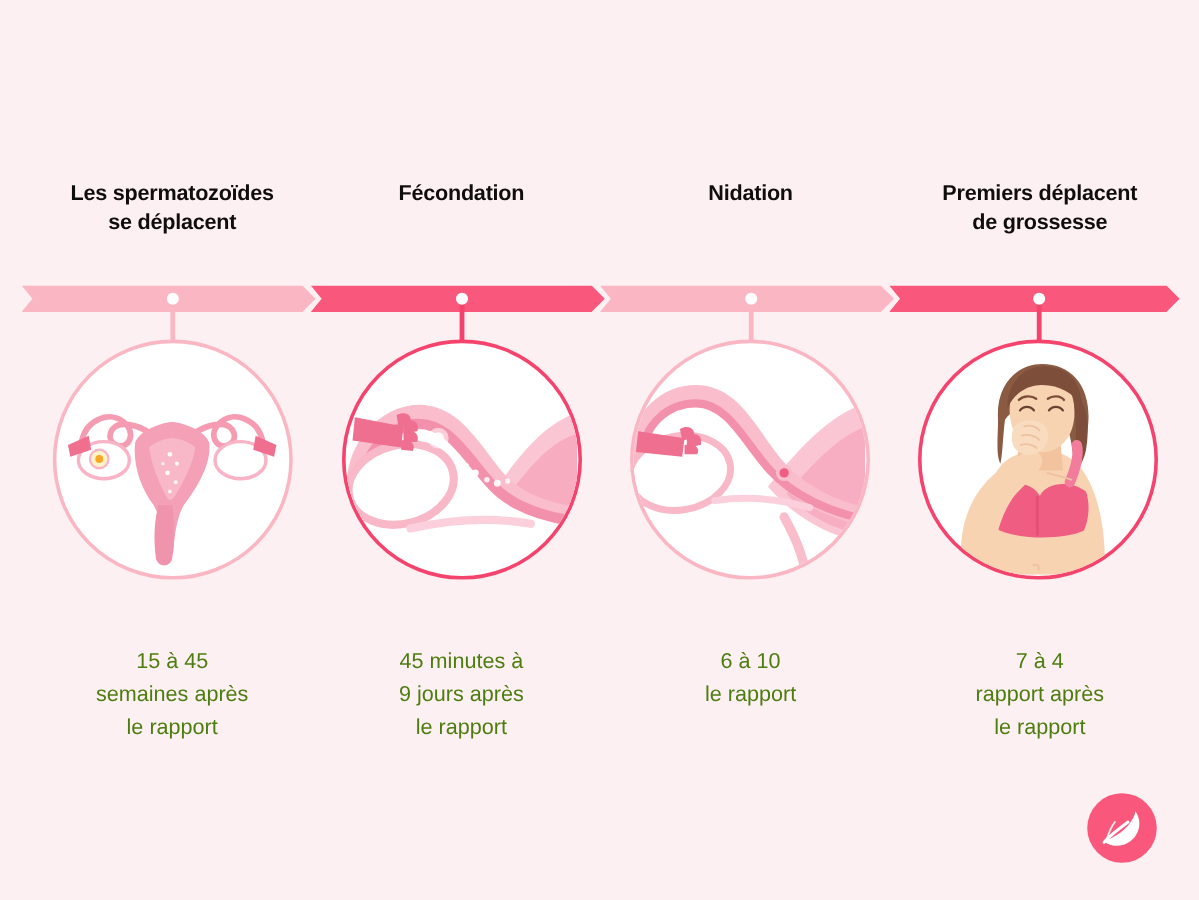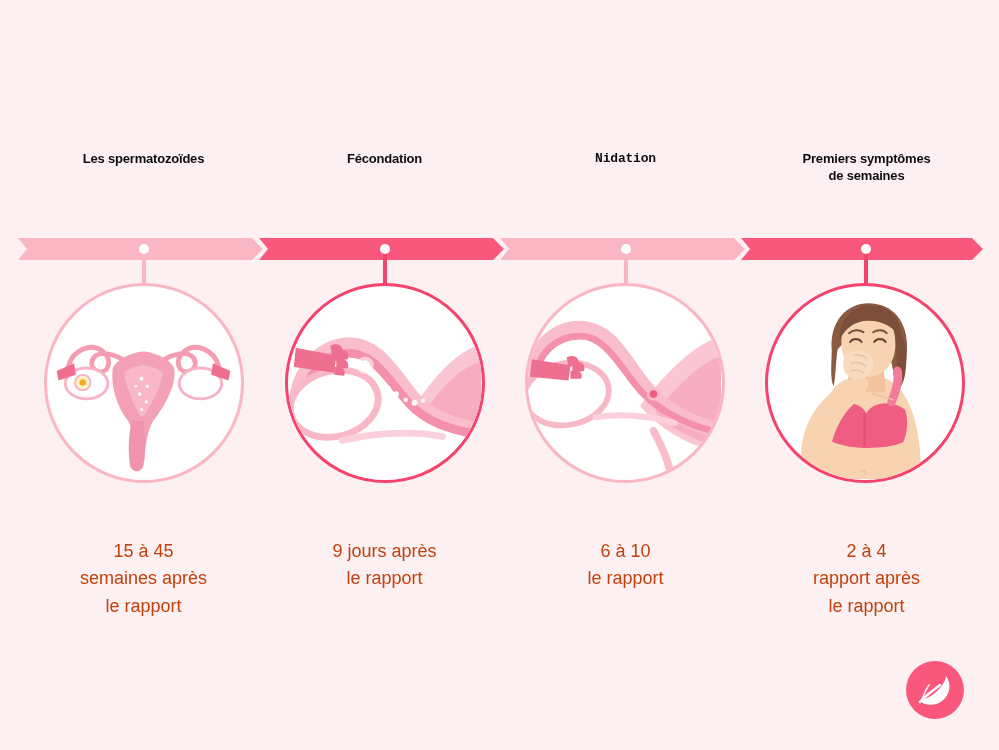--- a/index.html
+++ b/index.html
@@ -9,21 +9,21 @@
     font-family:"Liberation Sans", sans-serif;
     position:relative; overflow:hidden;
   }
   #stage { position:absolute; inset:0; }
 
   
   .heading {
     position:absolute;
     width:241px;
     text-align:center;
-    font-size:13px;
+    font-size:18px;
     font-weight:bold;
     line-height:1.32;
     color:#100d0e;
     letter-spacing:-0.2px;
   }
   .heading.two-line { top:150px; }
   .heading.one-line { top:150px;text-align:center; }
 
   
   .bar-row { position:absolute; left:18px; top:238px; width:963px; height:22px; }
@@ -47,51 +47,52 @@
   }
   .circle svg { position:absolute; left:0; top:0; }
 
   
   .caption {
     position:absolute;
     width:241px;
     text-align:center;
     font-size:18px;
     line-height:1.52;
-    color:#c2410c;
+    color:#4d7c0f;
     font-weight:400;
   }
 
   
   .logo {
     position:absolute;
     left:906px; top:661px;
     width:58px; height:58px;
     border-radius:50%;
     background:#f9587c;
   }
   .logo svg { position:absolute; left:0; top:0; }
 </style>
 </head>
 <body>
 
 <div id="stage">
 
   <div class="heading two-line" style="left:23px;">
     <div>Les spermatozoïdes</div>
+    <div>se déplacent</div>
   </div>
   <div class="heading one-line" style="left:264px;">
     <div>Fécondation</div>
   </div>
-  <div class="heading one-line" style="left:505px;font-family:Liberation Mono, monospace;">
+  <div class="heading one-line" style="left:505px;">
     <div>Nidation</div>
   </div>
   <div class="heading two-line" style="left:746px;">
-    <div>Premiers symptômes</div>
-    <div>de semaines</div>
+    <div>Premiers déplacent</div>
+    <div>de grossesse</div>
   </div>
 
   <div class="bar-row">
 
     <div class="seg" style="left:0px;">
       <svg width="245" height="22" viewBox="0 0 245 22">
         <path d="M0,0 L234,0 L245,11 L234,22 L0,22 L9,11 Z" fill="#fbb6c4"></path>
       </svg>
     </div>
 
@@ -274,29 +275,30 @@
       <path d="M96,192 C99,190 102,192 101,196" fill="none" stroke="#eec2a0" stroke-width="1.6"></path>
     </svg>
   </div>
 
   <div class="caption" style="left:23px; top:538px;">
     <div>15 à 45</div>
     <div>semaines après</div>
     <div>le rapport</div>
   </div>
   <div class="caption" style="left:264px; top:538px;">
+    <div>45 minutes à</div>
     <div>9 jours après</div>
     <div>le rapport</div>
   </div>
   <div class="caption" style="left:505px; top:538px;text-align:center;">
     <div>6 à 10</div>
     <div>le rapport</div>
   </div>
   <div class="caption" style="left:746px; top:538px;">
-    <div>2 à 4</div>
+    <div>7 à 4</div>
     <div>rapport après</div>
     <div>le rapport</div>
   </div>
 
   <div class="logo">
     <svg width="58" height="58" viewBox="0 0 58 58">
       <path d="M40,15 C46,23 44,34 36,40 C28,46 18,44 14,40
                C20,38 28,34 34,27 C38,22 40,18 40,15 Z" fill="#ffffff"></path>
       <path d="M14,41 C18,36 26,30 34,24" fill="none" stroke="#ffffff" stroke-width="2.4" stroke-linecap="round"></path>
       <path d="M16,39 C18,33 20,28 23,24" fill="none" stroke="#ffffff" stroke-width="1.6" stroke-linecap="round" opacity="0.85"></path>

